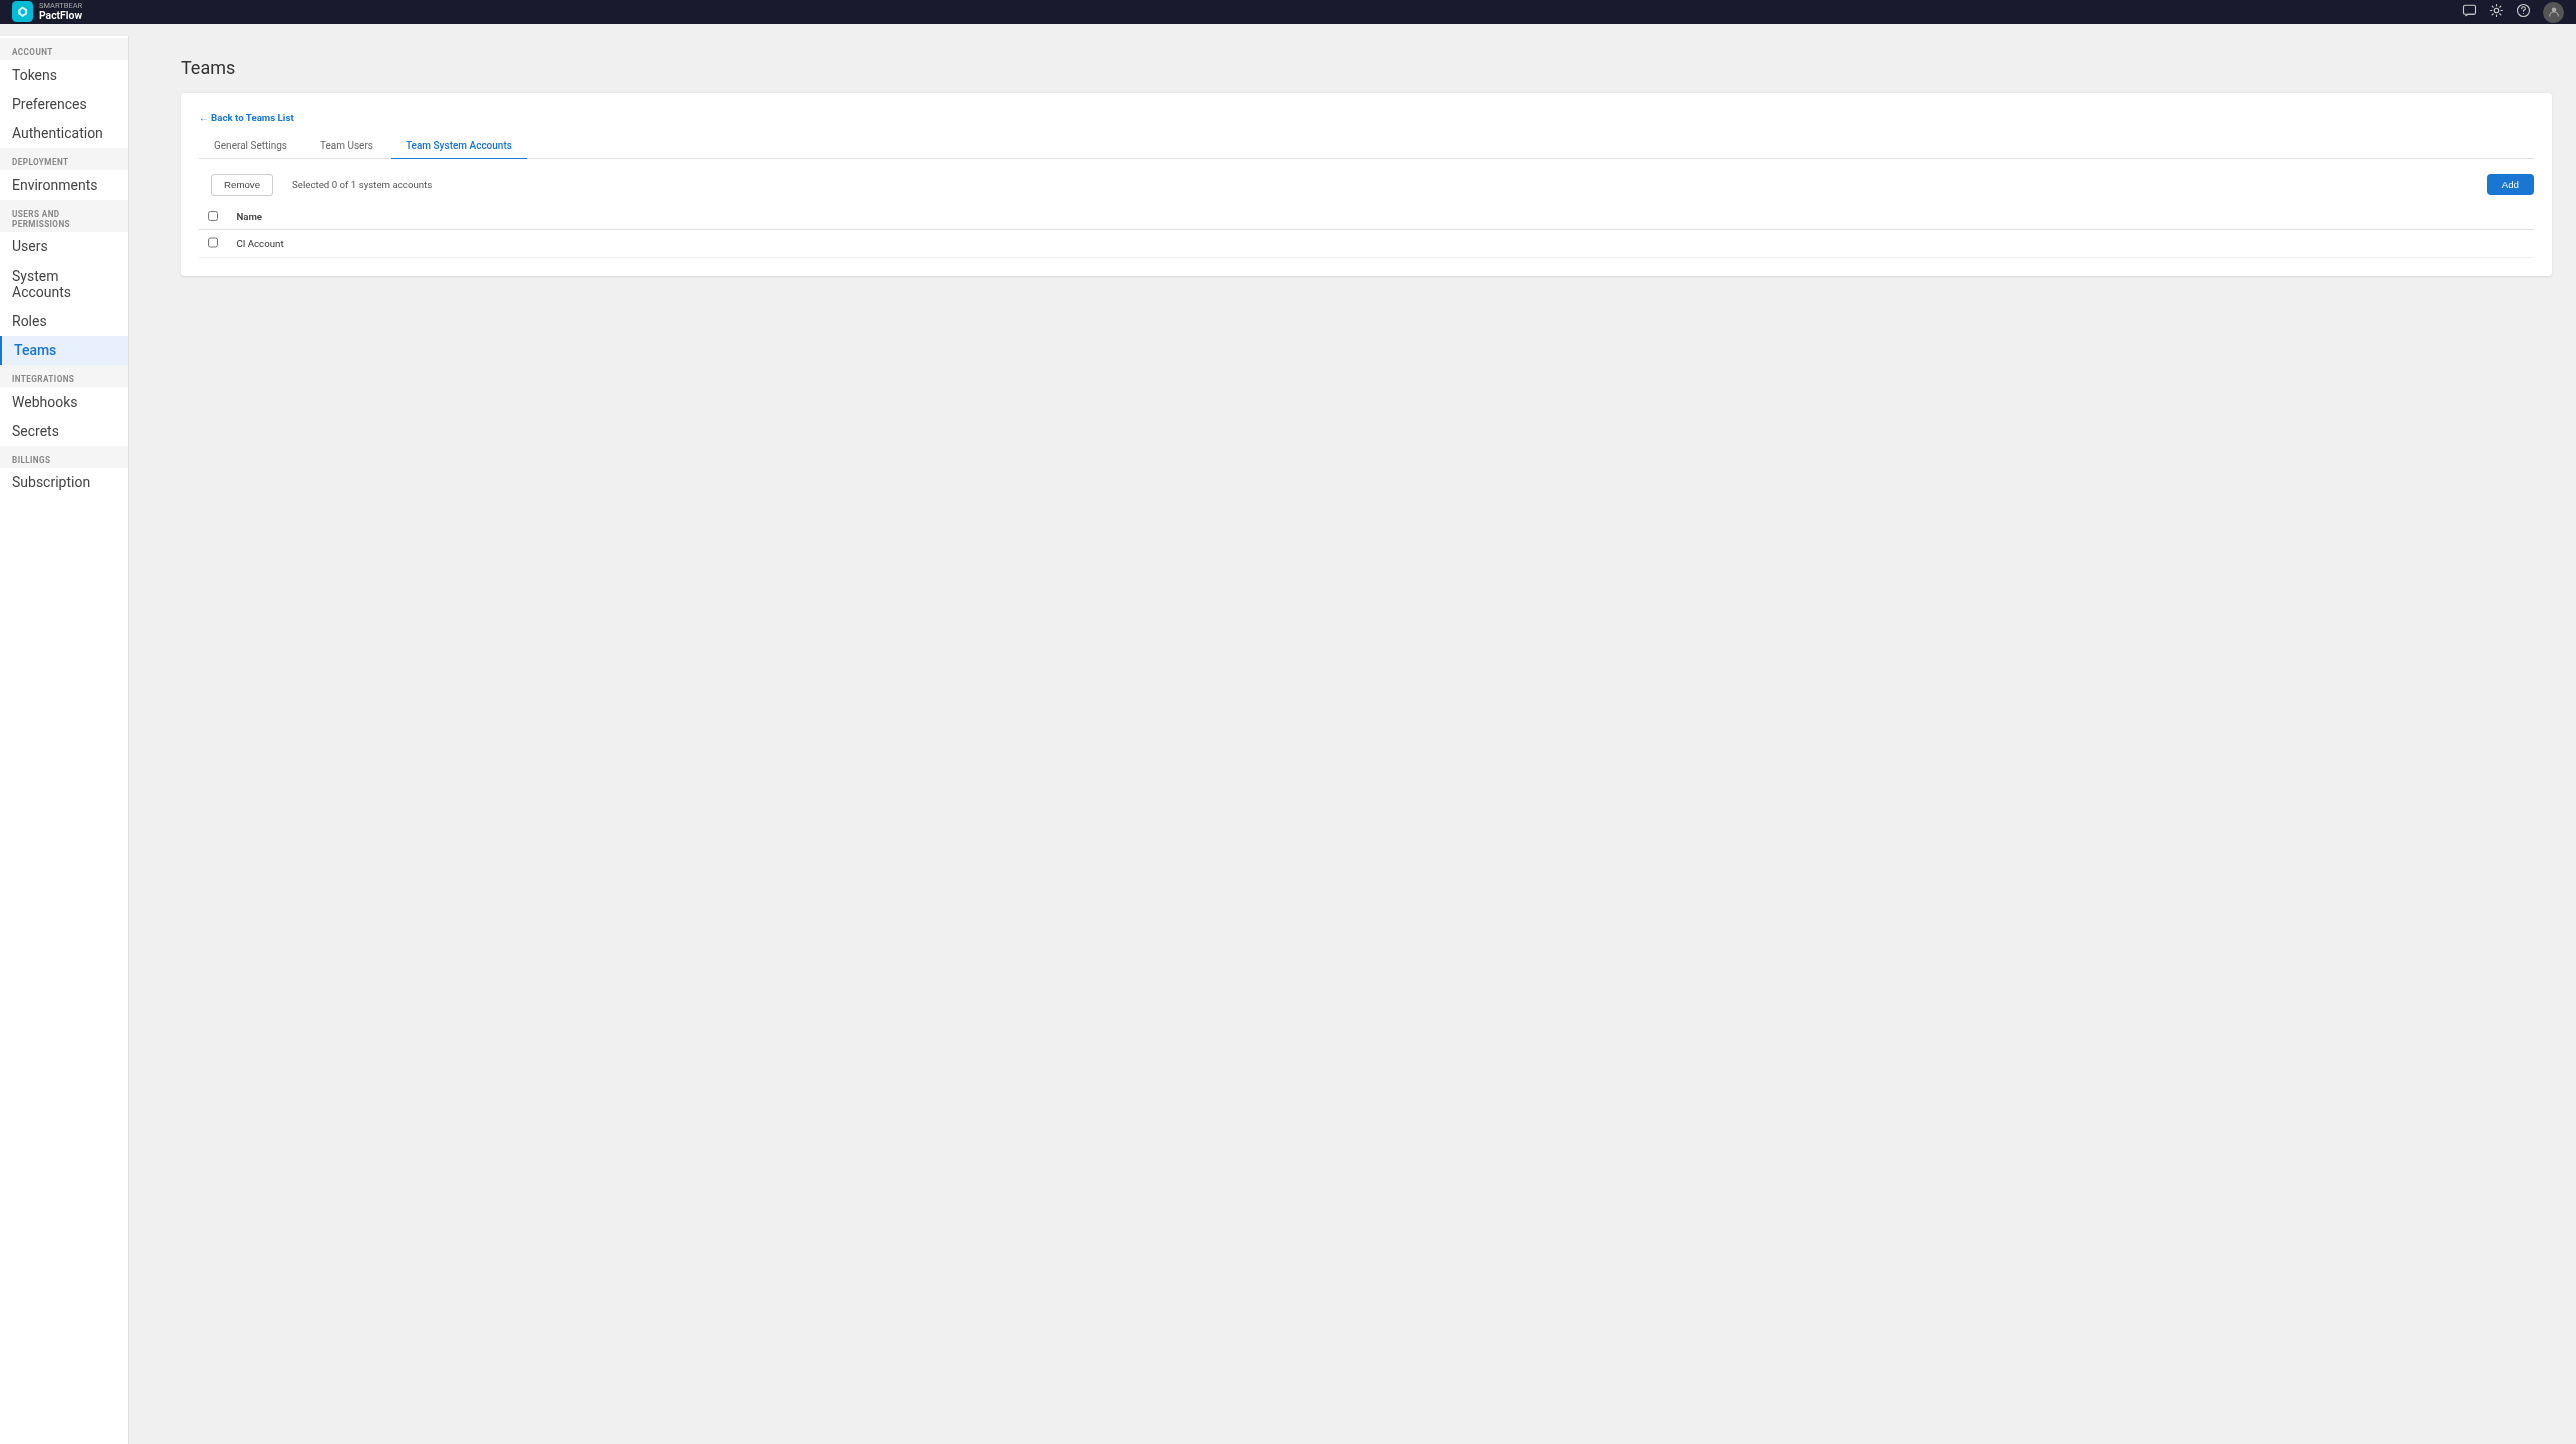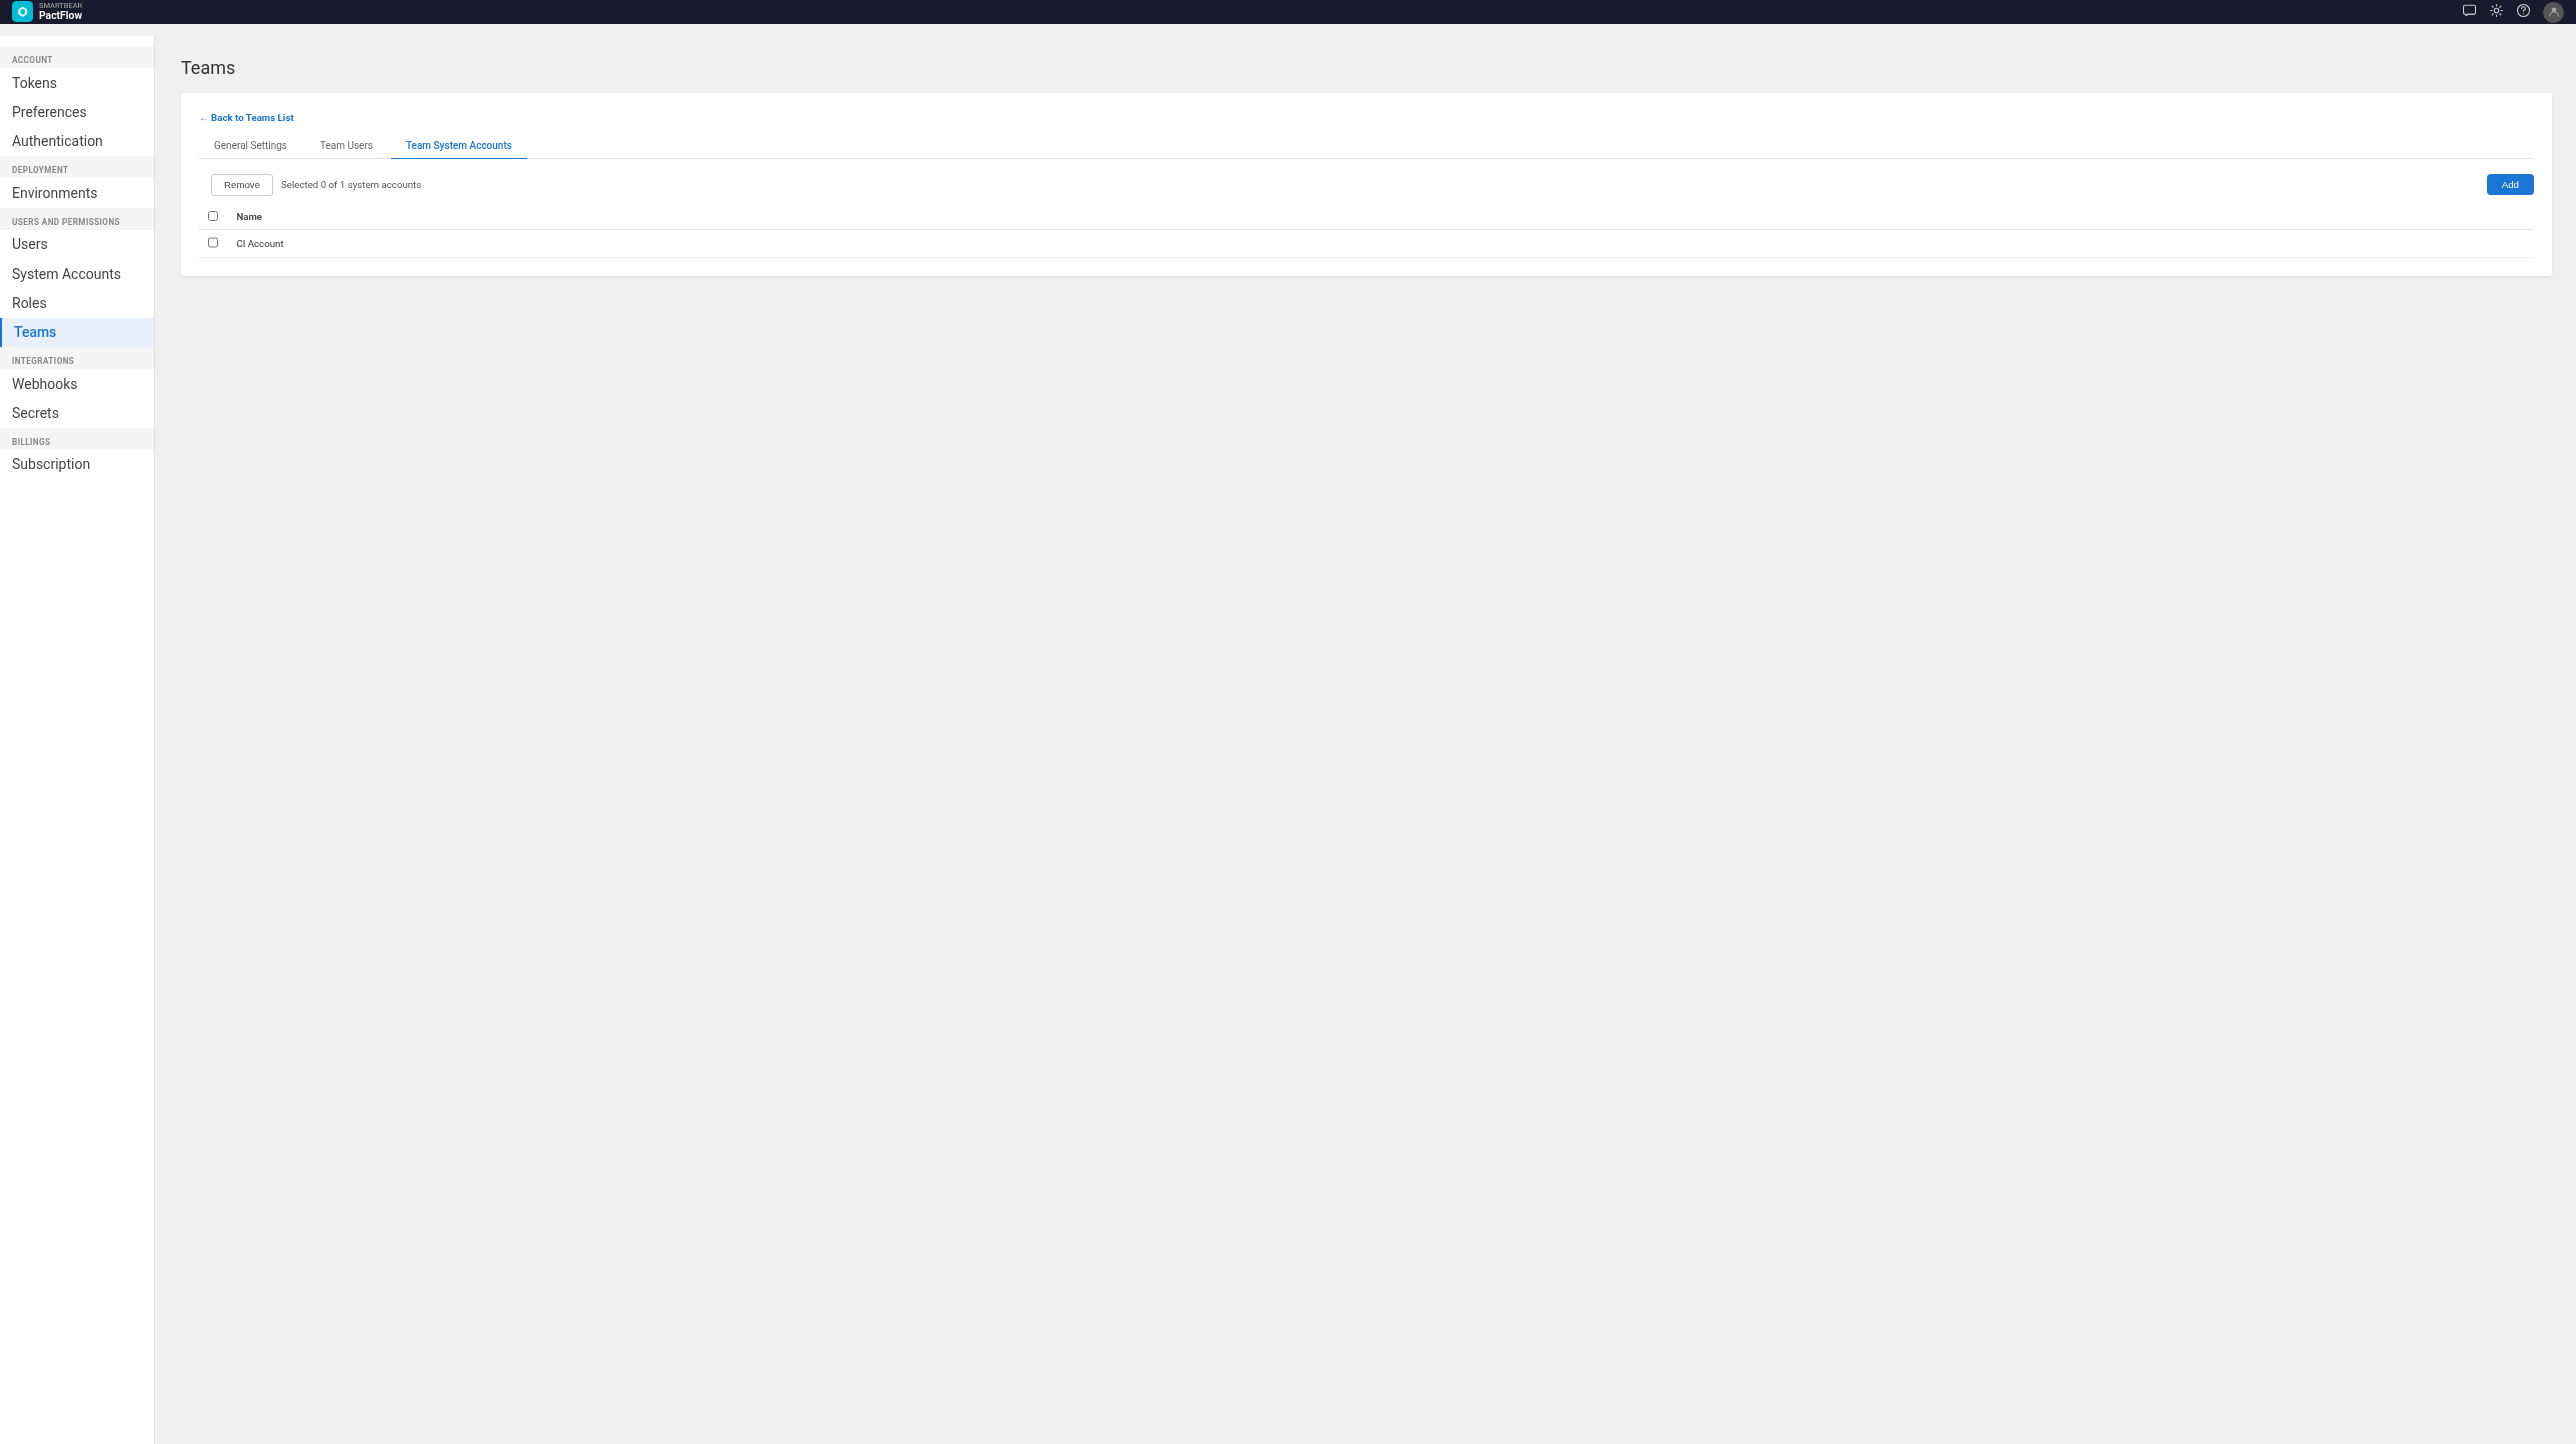--- a/index.html
+++ b/index.html
@@ -56,25 +56,25 @@
 
     
     .layout {
       display: flex;
       margin-top: 36px;
       min-height: calc(100vh - 36px);
     }
 
     
     .sidebar {
-      width: 155px;
+      width: 129px;
       background: #fff;
       border-right: 0.7px solid #e0e0e0;
       flex-shrink: 0;
-      padding: 10px 0;
+      padding: 2px 0;
       position: fixed;
       top: 36px; left: 0; bottom: 0;
       overflow-y: auto;
     }
     .sidebar-section-label {
       font-size: 8.2px;
       font-weight: 700;
       color: #888;
       padding: 9px 12px 3px;
       letter-spacing: 0.4px;
@@ -158,21 +158,21 @@
     
     .table-toolbar {
       display: flex;
       align-items: center;
       justify-content: space-between;
       margin-bottom: 9px;
     }
     .table-toolbar-left {
       display: flex;
       align-items: center;
-      gap: 8px;
+      gap: 19px;
       padding-left: 12px;
     }
     .btn-remove {
       padding: 4.5px 12px;
       background: white;
       border: 0.7px solid #ccc;
       border-radius: 3px;
       font-size: 9.7px;
       cursor: pointer;
       color: #444;

